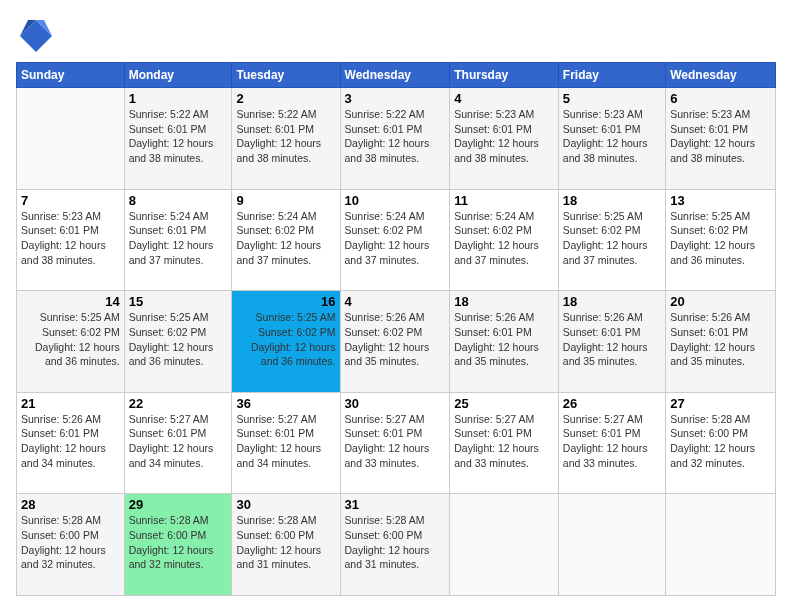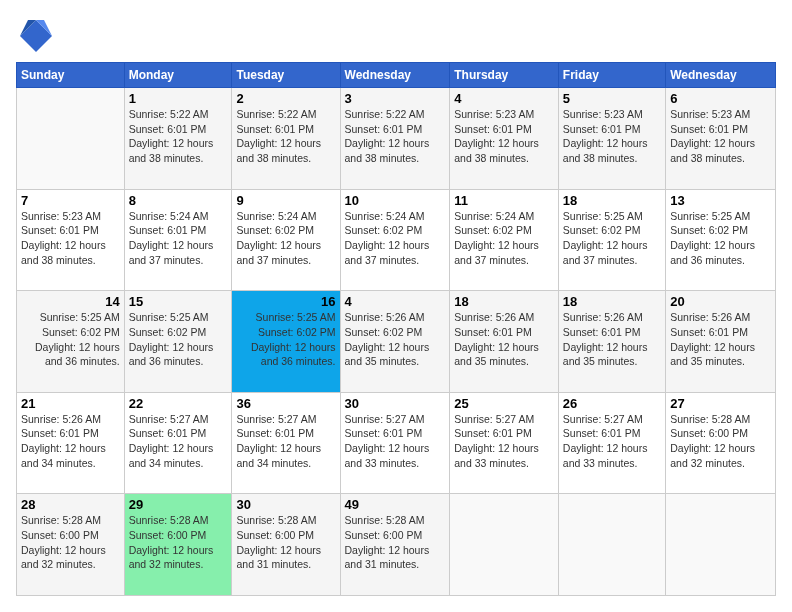--- a/index.html
+++ b/index.html
@@ -338,21 +338,21 @@
 and 32 minutes.</div>
           </td>
           <td style="background: rgb(245, 245, 245);">
             <span class="day-number">30</span>
             <div class="day-info" style="white-space: pre-line;">Sunrise: 5:28 AM
 Sunset: 6:00 PM
 Daylight: 12 hours
 and 31 minutes.</div>
           </td>
           <td style="background: rgb(245, 245, 245);">
-            <span class="day-number">49</span>
+            <span class="day-number">31</span>
             <div class="day-info" style="white-space: pre-line;">Sunrise: 5:28 AM
 Sunset: 6:00 PM
 Daylight: 12 hours
 and 31 minutes.</div>
           </td>
           <td class="empty-cell"></td>
           <td class="empty-cell"></td>
           <td class="empty-cell"></td>
         </tr>
       </tbody>

